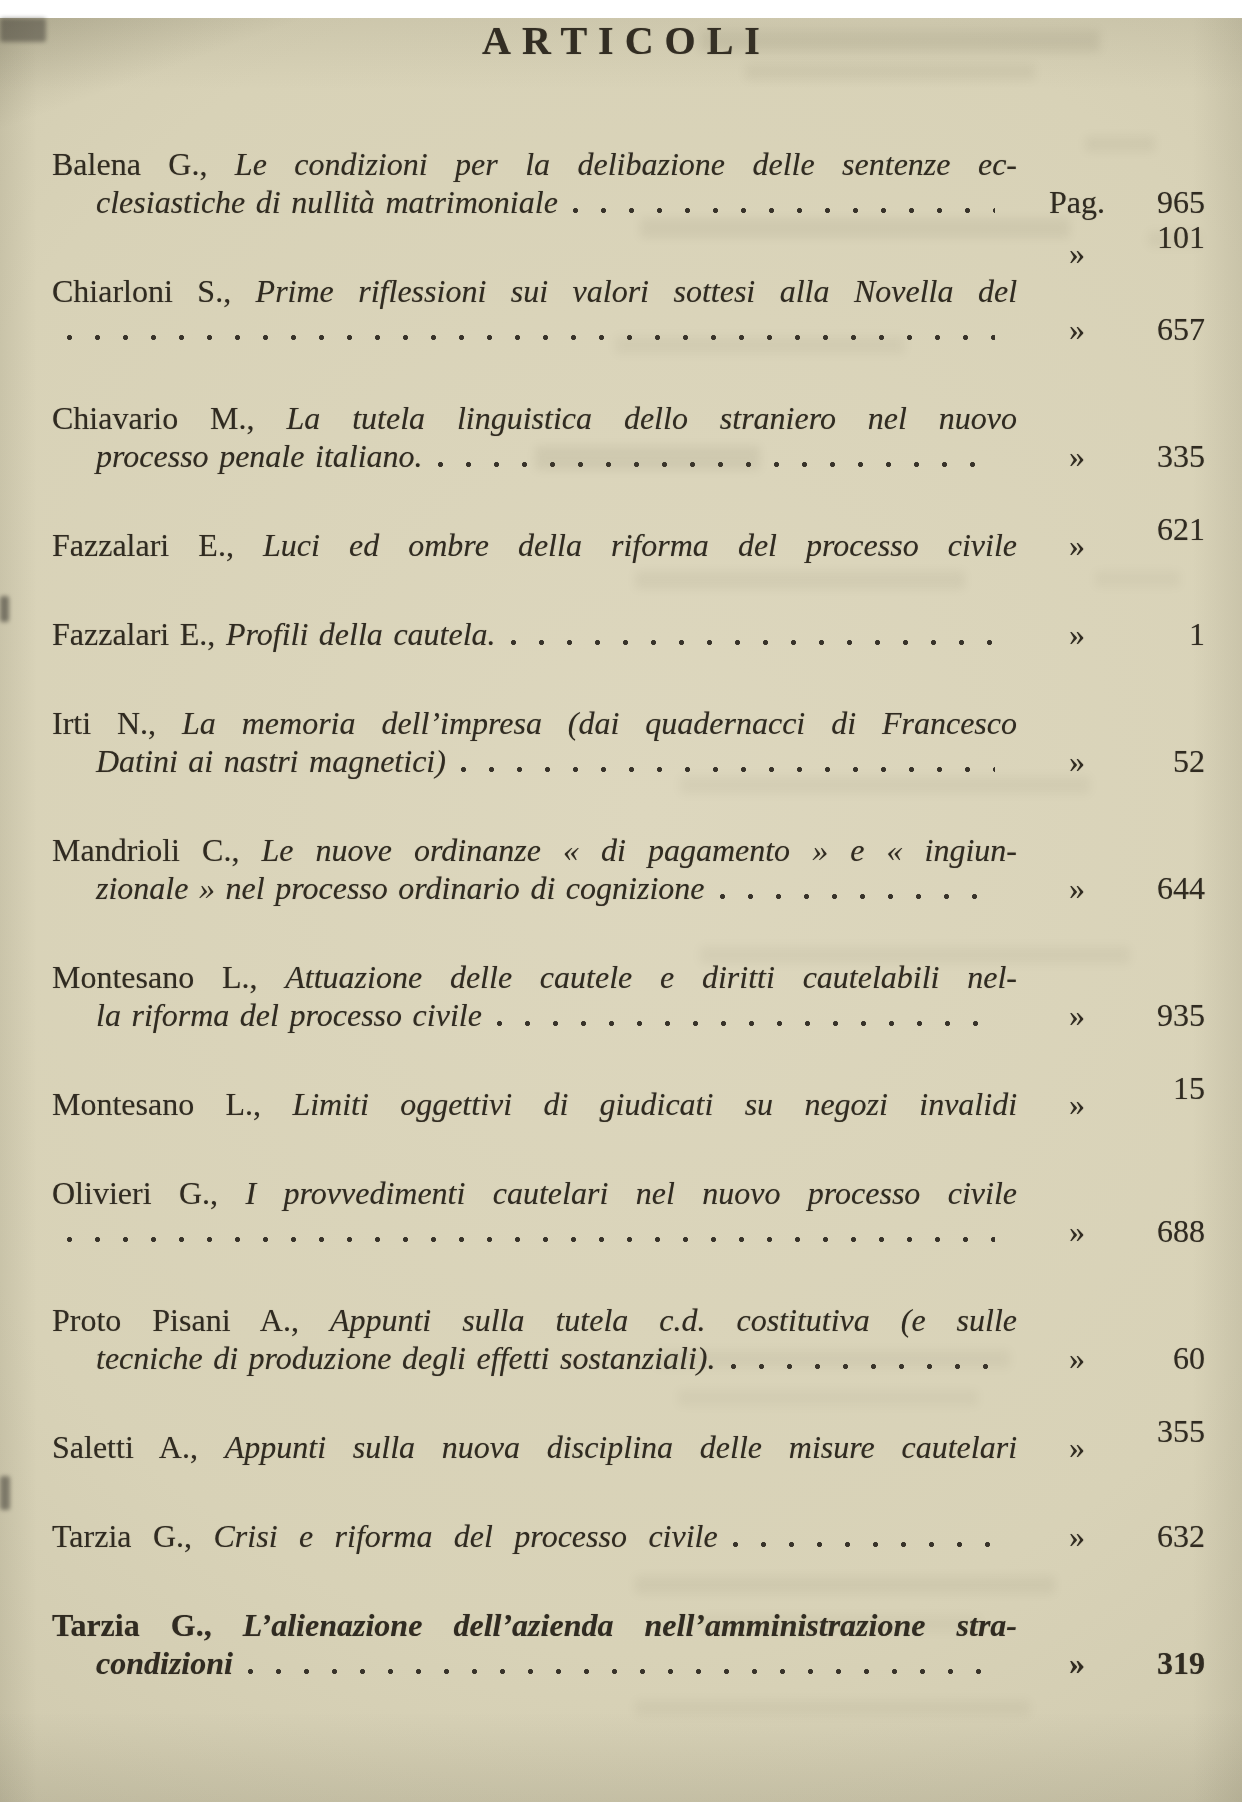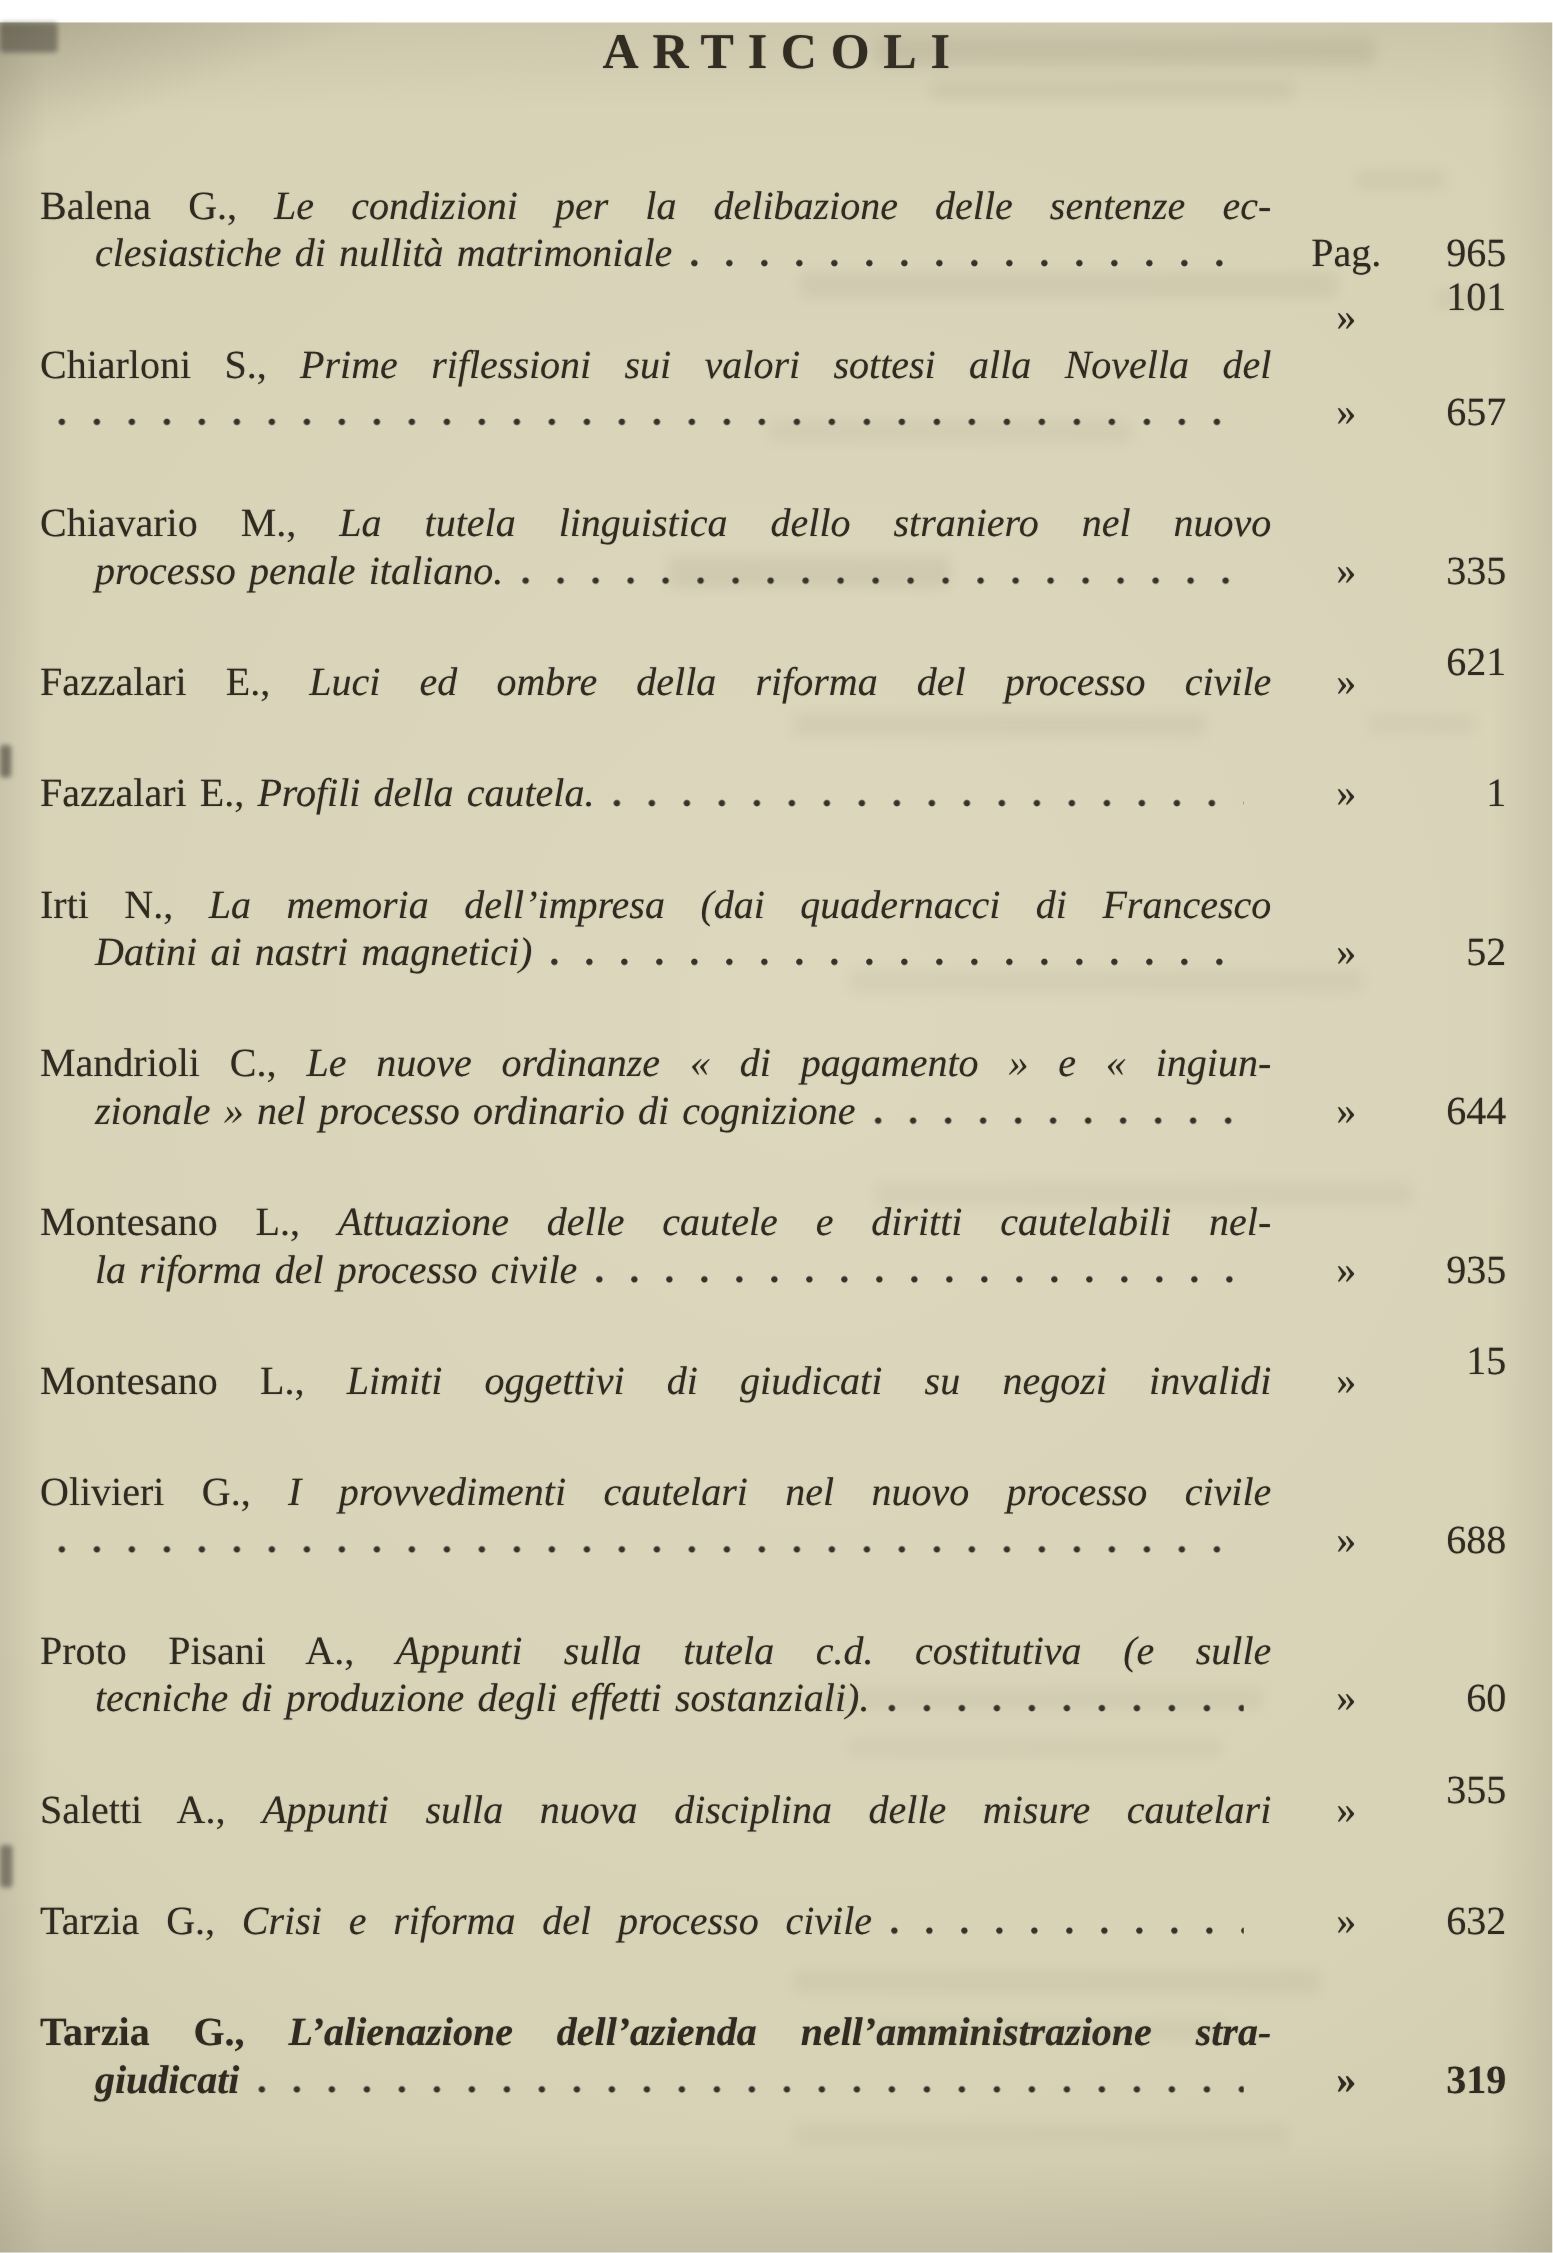--- a/index.html
+++ b/index.html
@@ -22,21 +22,21 @@
     margin: 18px 0 81px 0;
     font-size: 40px; line-height: 46px; font-weight: bold;
     text-align: center; letter-spacing: 11px; padding-left: 11px;
     color: #322d23; text-shadow: 0 0 1px rgba(48,43,33,0.5);
   }
   .entries {
     padding: 0 37px 0 32px;
     font-size: 32px; line-height: 38px;
     text-shadow: 0 0 1px rgba(48,43,33,0.42);
   }
-  .entry { position: relative; margin-bottom: 51px; }
+  .entry { position: relative; margin-bottom: 51px; margin-left: 20px; }
   .entry:last-child { margin-bottom: 0; font-weight: bold; }
   .title { font-style: italic; }
   .line-fill {
     text-align: justify; text-align-last: justify;
     margin-right: 188px;
   }
   .cont { padding-left: 44px; word-spacing: 0.15em; }
   .line-last { display: flex; align-items: baseline; }
   .line-last .text { flex: 0 0 auto; white-space: nowrap; word-spacing: 0.08em; }
   .line-last .text.wide { word-spacing: 0.42em; }
@@ -160,21 +160,21 @@
         <div class="line-last">
           <span class="text wide"><span class="author">Tarzia G.,</span> <i class="title">Crisi e riforma del processo civile</i></span>
           <span class="leader"></span>
           <span class="refcol">»</span>
           <span class="pagecol">632</span>
         </div>
       </div>
       <div class="entry">
         <div class="line-fill"><span class="author">Tarzia G.,</span> <i class="title">L’alienazione dell’azienda nell’amministrazione stra-</i></div>
         <div class="line-last">
-          <span class="text cont"><i class="title">giudicati</i></span>
+          <span class="text cont"><i class="title">condizioni</i></span>
           <span class="leader"></span>
           <span class="refcol">»</span>
           <span class="pagecol">319</span>
         </div>
       </div>
     </div>
 <div class="smudge" style="left: 700px; top: 12px; width: 400px; height: 22px; opacity: 0.1;"></div>
     <div class="smudge" style="left: 745px; top: 46px; width: 290px; height: 16px; opacity: 0.07;"></div>
     <div class="smudge" style="left: 1085px; top: 118px; width: 70px; height: 16px; opacity: 0.07;"></div>
     <div class="smudge" style="left: 640px; top: 200px; width: 430px; height: 20px; opacity: 0.08;"></div>

